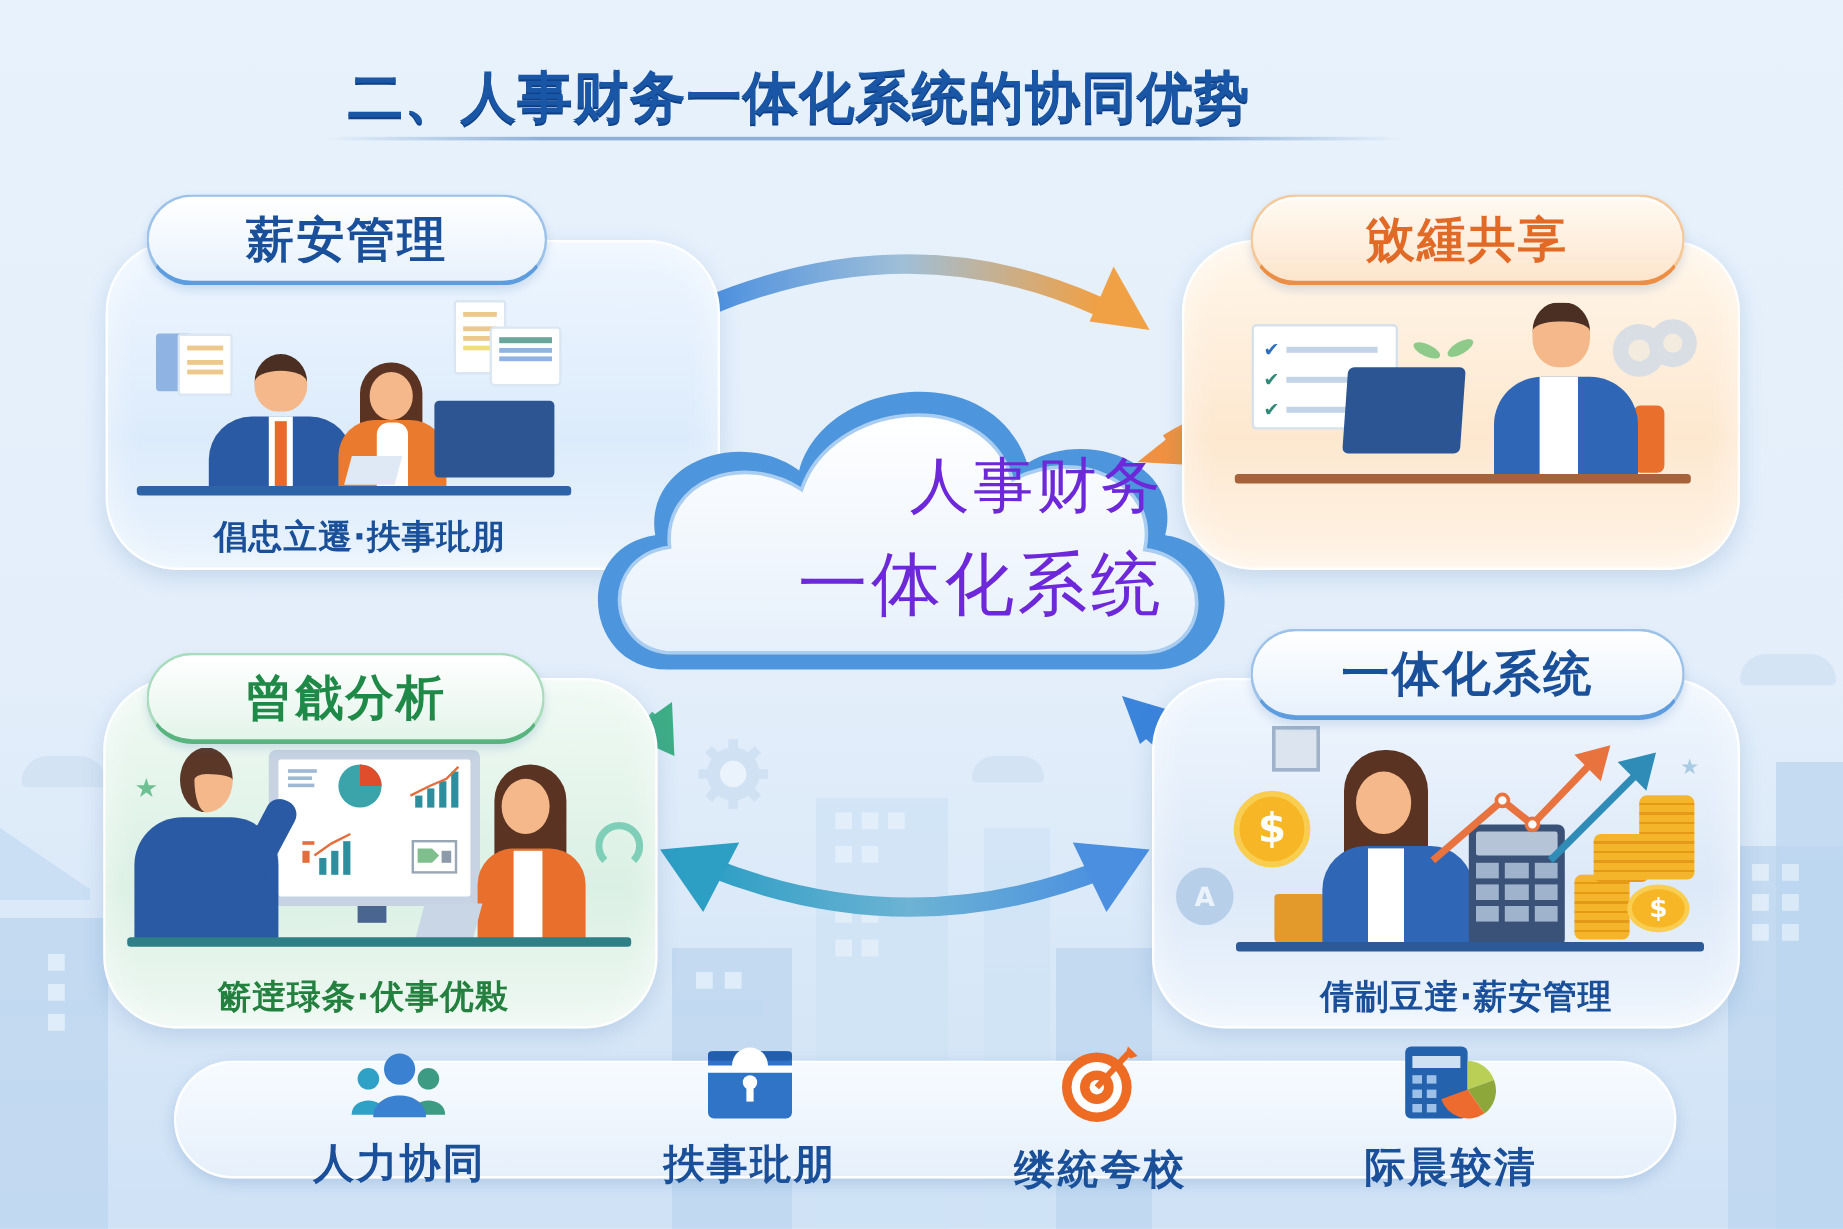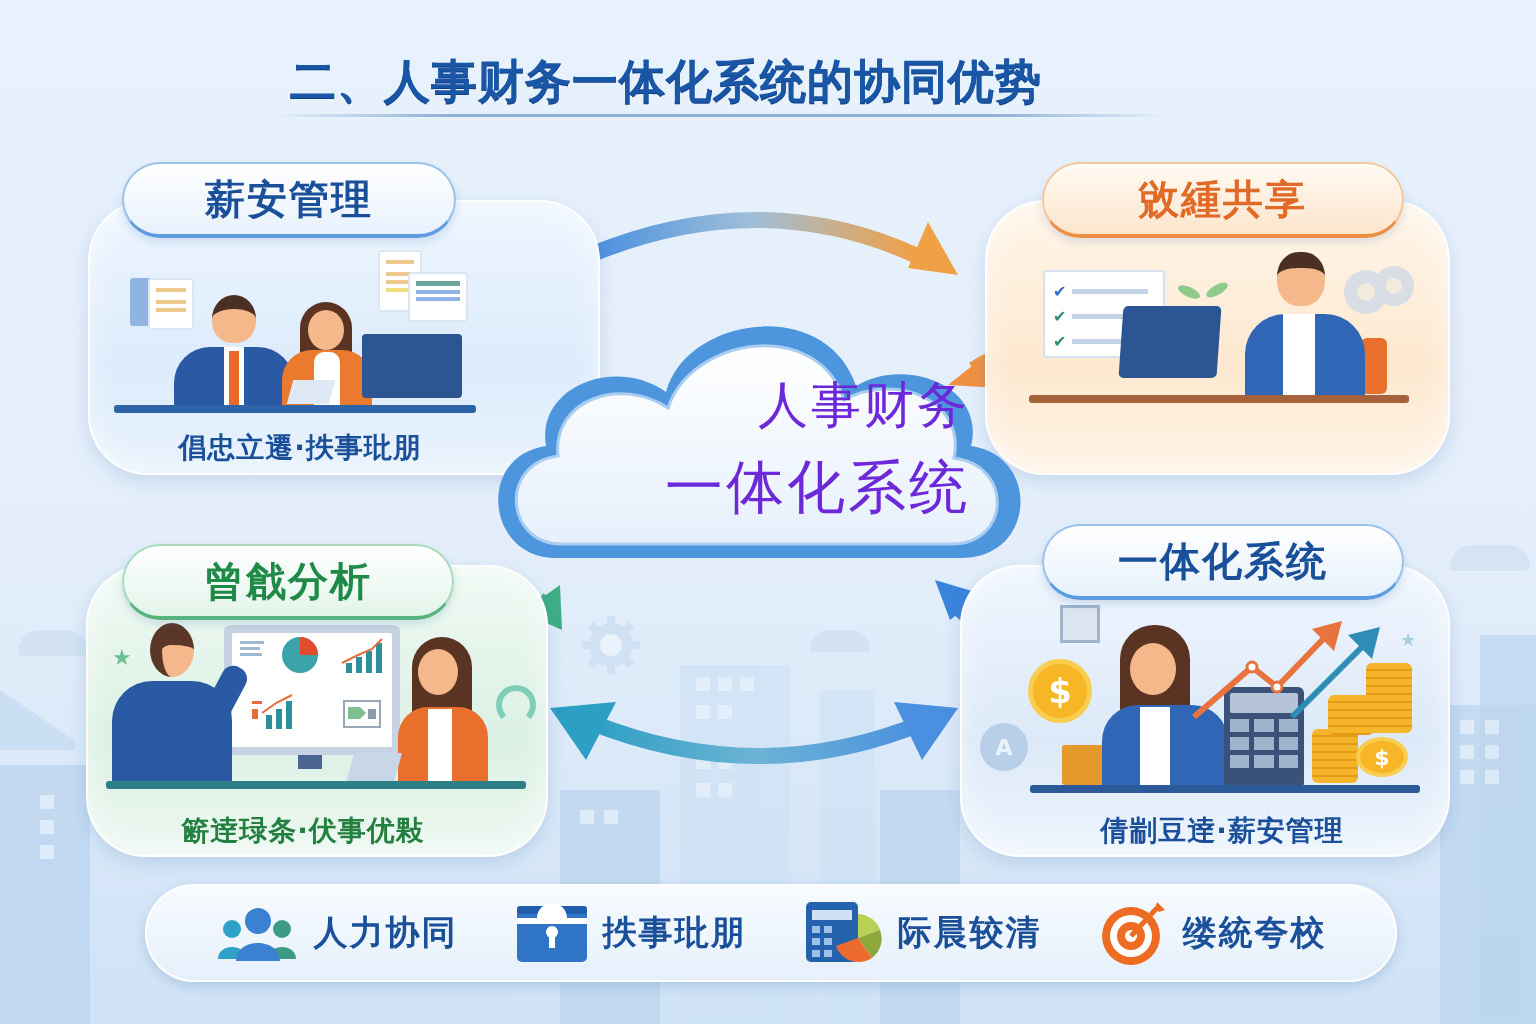--- a/index.html
+++ b/index.html
@@ -71,21 +71,21 @@
   
   .bottom-bar {
     left: 145px; top: 884px; width: 1252px; height: 98px;
     border-radius: 50px;
     background: linear-gradient(180deg,#f7fbff,#e6f0fb);
     border: 2px solid #ffffff;
     box-shadow: 0 4px 12px rgba(60,110,170,.22);
     display: flex; align-items: center; justify-content: space-around;
     padding: 0 40px;
   }
-  .bb-item { display: flex; align-items: center; gap: 14px; }
+  .bb-item { display: flex; align-items: center; gap: 14px; flex-direction: column; }
   .bb-label { font-size: 34px; font-weight: 800; color: #1a4f99; letter-spacing: 2px; }
 </style>
 </head>
 <body>
 
 <div class="abs" style="left:0;top:0;width:1536px;height:1024px;">
   <div class="abs bg-cloud" style="left:18px;top:630px;width:70px;height:26px;"></div>
   <div class="abs bg-cloud" style="left:1450px;top:545px;width:80px;height:26px;"></div>
   <div class="abs bg-cloud" style="left:810px;top:630px;width:60px;height:22px;"></div>
   <div class="abs" style="left:0;top:690px;width:75px;height:60px;background:#c6dcf1;clip-path:polygon(0 0,100% 85%,100% 100%,0 100%);opacity:.8;"></div>
@@ -401,41 +401,41 @@
     <svg width="74" height="62" viewBox="0 0 74 62">
       <rect x="2" y="4" width="70" height="56" rx="5" fill="#2f74c6"></rect>
       <rect x="2" y="4" width="70" height="8" rx="3" fill="#215fae"></rect>
       <path d="M2 16 h20 a15 15 0 0 1 30 0 h20 v6 h-70 z" fill="#fff"></path>
       <circle cx="37" cy="30" r="6" fill="#fff"></circle>
         <rect x="34" y="32" width="6" height="14" fill="#fff"></rect>
     </svg>
     <span class="bb-label">抶事玭朋</span>
   </div>
   <div class="bb-item">
+    <svg width="70" height="70" viewBox="0 0 70 70">
+      <circle cx="32" cy="38" r="29" fill="#ee6b24"></circle>
+        <circle cx="32" cy="38" r="21" fill="#fff"></circle>
+      <circle cx="32" cy="38" r="14" fill="#ee6b24"></circle>
+        <circle cx="32" cy="38" r="6" fill="#fff"></circle>
+      <line x1="32" y1="38" x2="58" y2="10" stroke="#ee6b24" stroke-width="5"></line>
+      <polygon points="58,4 66,12 60,14 56,10" fill="#ee6b24"></polygon>
+    </svg>
+    <span class="bb-label">缕統夸校</span>
+  </div>
+  <div class="bb-item">
     <svg width="80" height="66" viewBox="0 0 80 66">
       <rect x="2" y="2" width="52" height="60" rx="5" fill="#2562ae"></rect>
       <rect x="8" y="10" width="40" height="10" fill="#cfe0f3"></rect>
       <g fill="#9cc0e8">
           <rect x="8" y="26" width="8" height="7"></rect>
           <rect x="20" y="26" width="8" height="7"></rect>
           <rect x="8" y="38" width="8" height="7"></rect>
           <rect x="20" y="38" width="8" height="7"></rect>
           <rect x="8" y="50" width="8" height="7"></rect>
           <rect x="20" y="50" width="8" height="7"></rect>
         </g>
       <path d="M54 38 L54 14 A24 24 0 0 1 76 30 Z" fill="#b9cf55"></path>
       <path d="M54 38 L76 30 A24 24 0 0 1 68 58 Z" fill="#8da73a"></path>
       <path d="M54 38 L68 58 A24 24 0 0 1 32 46 Z" fill="#ee6b2f"></path>
     </svg>
     <span class="bb-label">际晨较清</span>
   </div>
-  <div class="bb-item">
-    <svg width="70" height="70" viewBox="0 0 70 70">
-      <circle cx="32" cy="38" r="29" fill="#ee6b24"></circle>
-        <circle cx="32" cy="38" r="21" fill="#fff"></circle>
-      <circle cx="32" cy="38" r="14" fill="#ee6b24"></circle>
-        <circle cx="32" cy="38" r="6" fill="#fff"></circle>
-      <line x1="32" y1="38" x2="58" y2="10" stroke="#ee6b24" stroke-width="5"></line>
-      <polygon points="58,4 66,12 60,14 56,10" fill="#ee6b24"></polygon>
-    </svg>
-    <span class="bb-label">缕統夸校</span>
-  </div>
 </div>
 
 </body></html>

